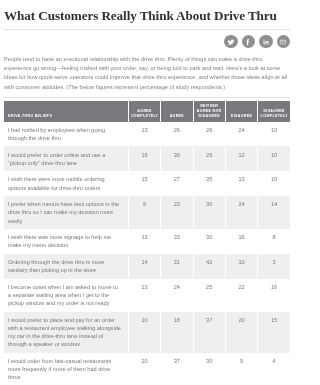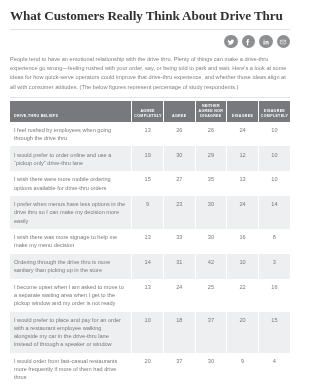--- a/index.html
+++ b/index.html
@@ -12,21 +12,21 @@
     height: 385px;
     overflow: hidden;
     font-family: "Liberation Sans", sans-serif;
     color: #55585c;
     -webkit-font-smoothing: antialiased;
   }
   .page {
     width: 300px;
     height: 385px;
     box-sizing: border-box;
-    padding: 6px 10px 0 10px;
+    padding: 6px 10px 0 4px;
     position: relative;
   }
 
   
   .title {
     font-family: "Liberation Serif", serif;
     font-weight: bold;
     font-size: 13.2px;
     line-height: 15px;
     color: #2f3133;

